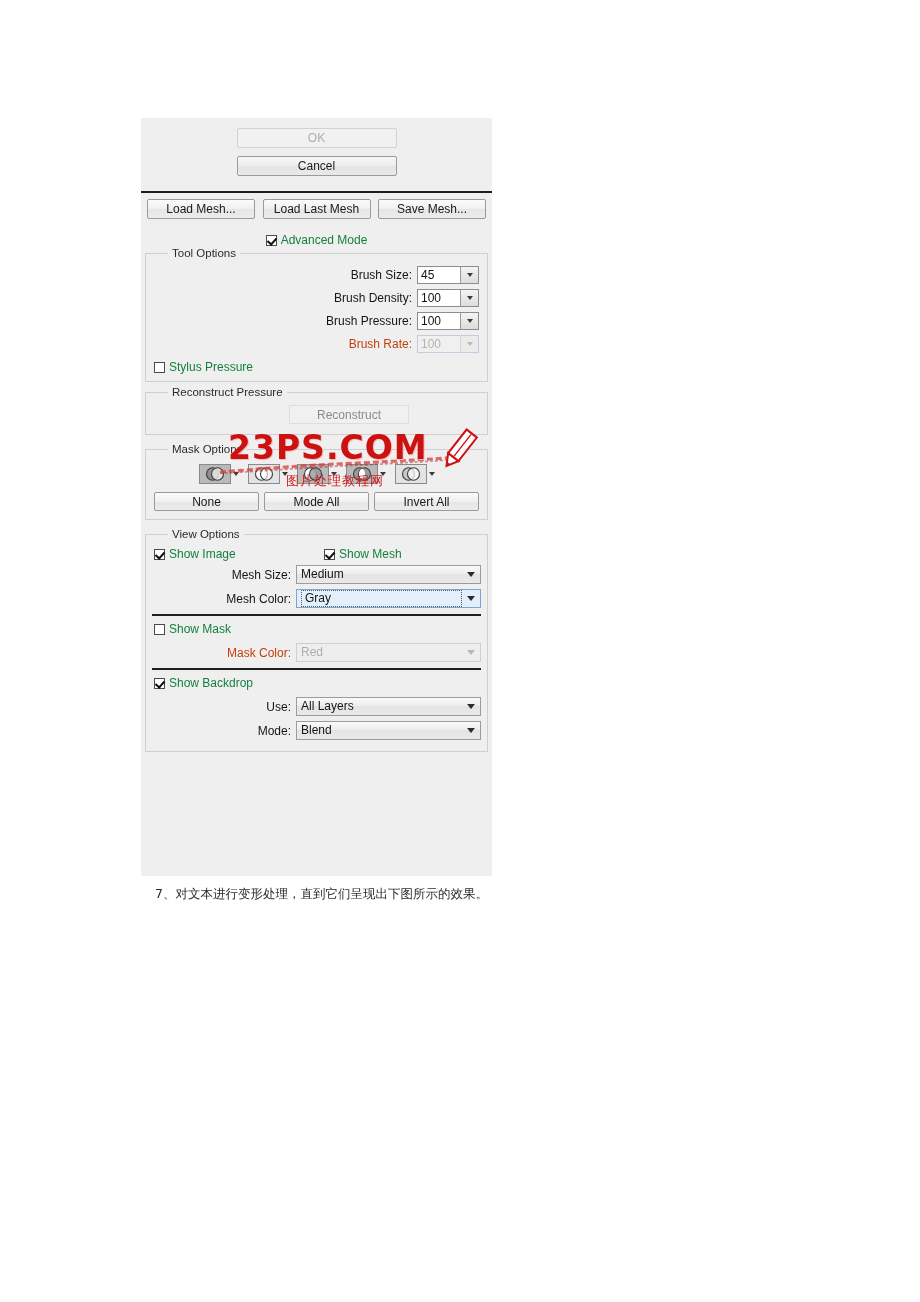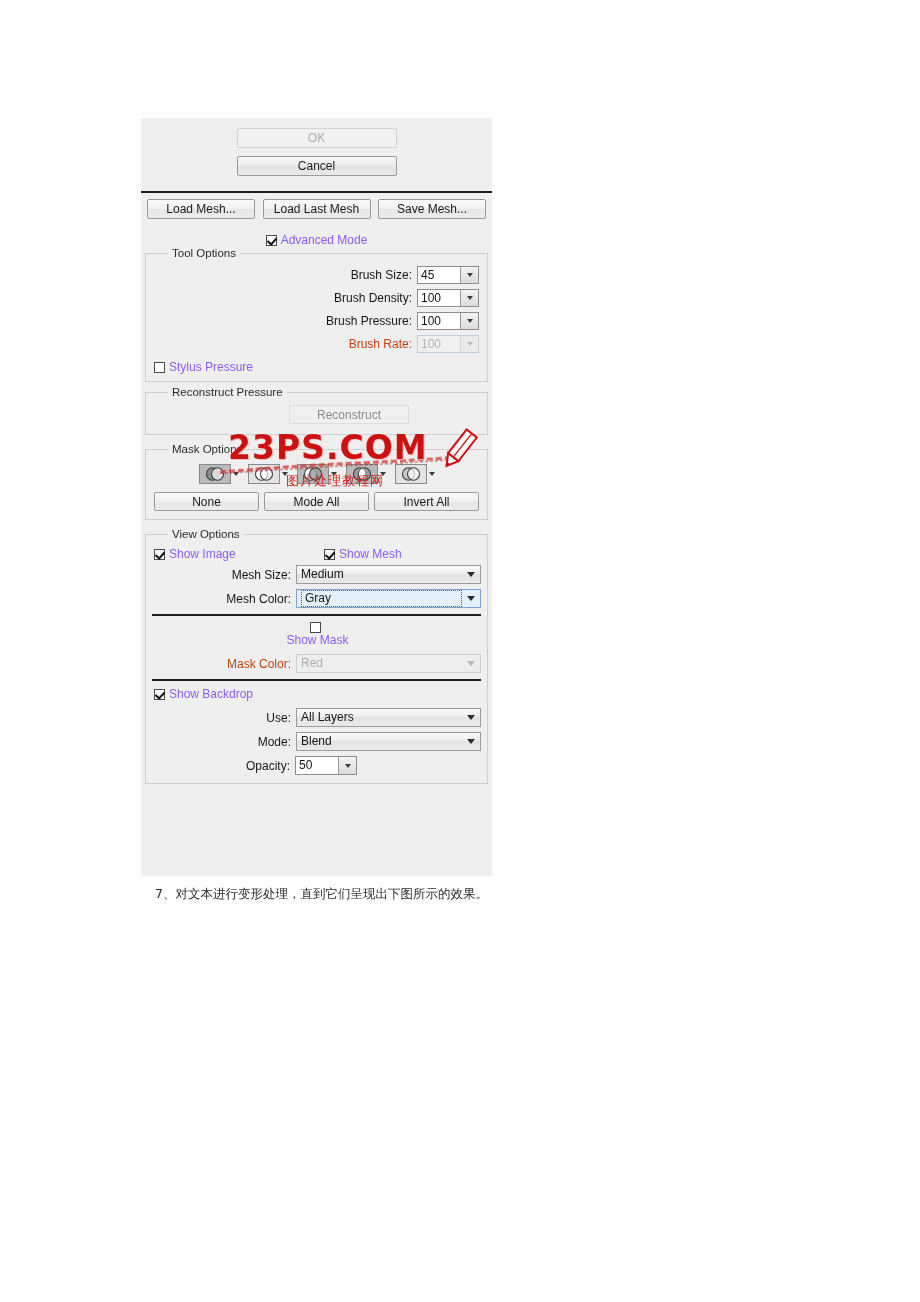--- a/index.html
+++ b/index.html
@@ -75,21 +75,21 @@
     box-sizing: border-box;
     cursor: default;
     user-select: none;
   }
 
   
   .cb-row {
     display: flex;
     align-items: center;
     font-size: 12px;
-    color: #8b5cf6;
+    color: #15803d;
     user-select: none;
   }
   .cb {
     width: 11px;
     height: 11px;
     border: 1px solid #4a4a4a;
     background: #ffffff;
     margin-right: 4px;
     position: relative;
     box-sizing: border-box;
@@ -559,21 +559,21 @@
         <div class="combo-wide focused">
           <span class="val">Gray</span>
           <span class="arrow">
             <span class="caret"></span>
           </span>
         </div>
       </div>
 
       <hr class="hr-dark">
 
-      <div class="cb-row" style="padding-left:2px;flex-direction:column;">
+      <div class="cb-row" style="padding-left:2px;">
         <span class="cb"></span>
         <span>Show Mask</span>
       </div>
 
       <div class="field-row" style="margin-top:7px;margin-bottom:2px;">
         <span class="field-label dim">Mask Color:</span>
         <div class="combo-wide disabled">
           <span class="val">Red</span>
           <span class="arrow">
             <span class="caret dim"></span>
@@ -601,29 +601,20 @@
       <div class="field-row">
         <span class="field-label">Mode:</span>
         <div class="combo-wide">
           <span class="val">Blend</span>
           <span class="arrow">
             <span class="caret"></span>
           </span>
         </div>
       </div>
 
-      <div class="field-row" style="margin-bottom:2px;">
-        <span class="field-label">Opacity:</span>
-        <div class="combo-small" style="width:62px;height:19px;margin-right:124px;">
-          <span class="val">50</span>
-          <span class="arrow">
-            <span class="caret small"></span>
-          </span>
-        </div>
-      </div>
 
     </div>
   </div>
 
 </div>
 
 <div id="watermark">
   <svg class="wm-swoosh" viewBox="0 0 245 18">
     <path d="M2 16 C40 13, 90 9, 140 7 C180 5, 215 3, 243 1" stroke="#d63a3a" stroke-width="3" fill="none" opacity="0.75" stroke-dasharray="6 3"></path>
     <path d="M2 17.5 C45 15, 95 11, 145 9 C185 7, 218 5, 243 3" stroke="#aa2222" stroke-width="1.6" fill="none" opacity="0.5" stroke-dasharray="3 2"></path>

